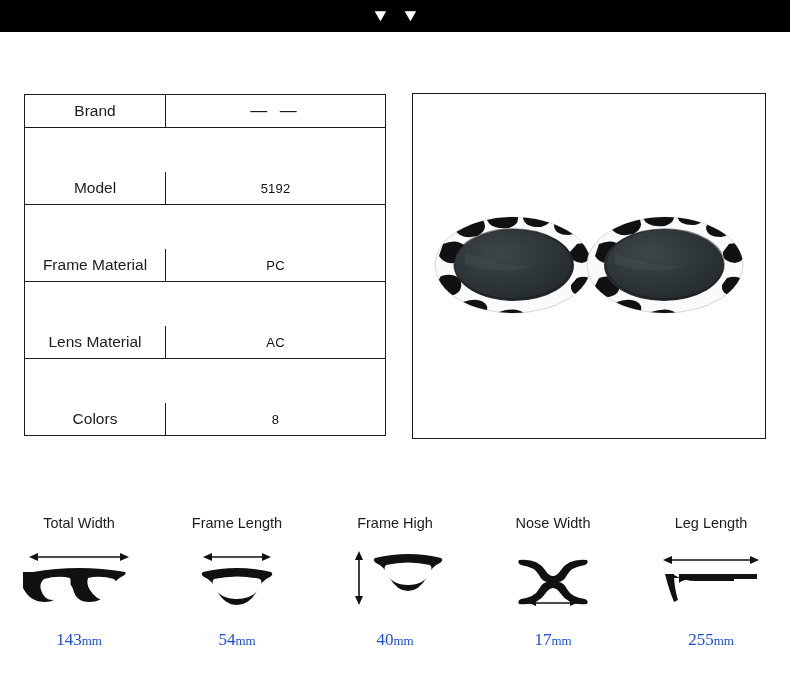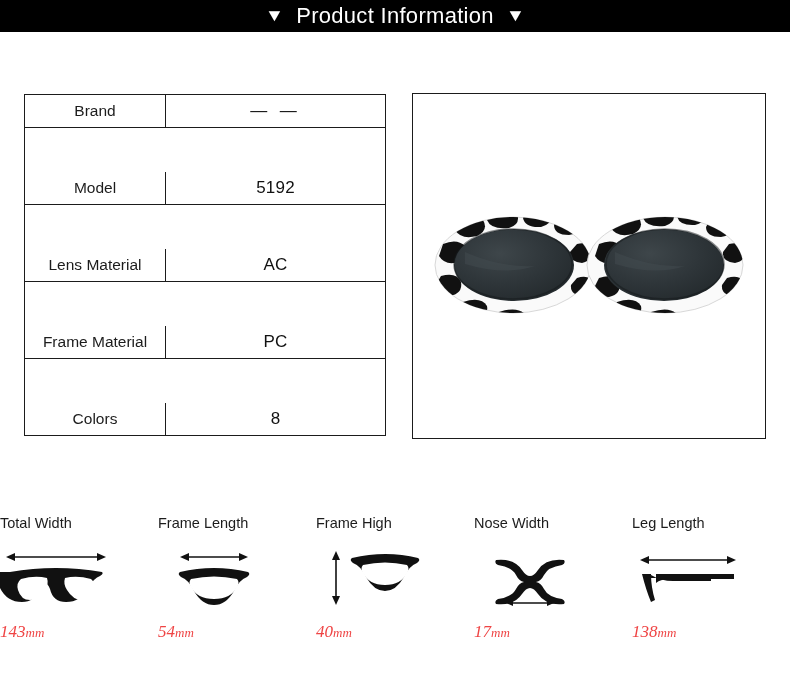--- a/index.html
+++ b/index.html
@@ -76,21 +76,21 @@
     justify-content: center;
     font-size: 15.5px;
     color: #1c1c1c;
     white-space: nowrap;
   }
   #spec-table .cell-value {
     flex: 1;
     display: flex;
     align-items: center;
     justify-content: center;
-    font-size: 17px;
+    font-size: 13px;
     color: #111;
     white-space: nowrap;
     letter-spacing: 0.2px;
   }
   #spec-table .cell-value.dash {
     font-size: 17px;
     letter-spacing: 4px;
   }
 
   
@@ -113,73 +113,71 @@
     left: 0;
     top: 512px;
     width: 790px;
     height: 150px;
     display: flex;
   }
   .measure-col {
     flex: 1 1 0;
     display: flex;
     flex-direction: column;
-    align-items: flex-start;
+    align-items: center;
   }
   .measure-title {
     font-size: 14.5px;
     color: #1c1c1c;
     white-space: nowrap;
     height: 22px;
     line-height: 22px;
   }
   .measure-icon {
     height: 72px;
     display: flex;
     align-items: center;
     justify-content: center;
     margin-top: 8px;
   }
   .measure-value {
     font-family: "Liberation Serif", serif;
     font-size: 17px;
-    color: #ef4444;
-    margin-top: 8px;
-    white-space: nowrap;
-    font-style: italic;
+    color: #1d4ed8;
+    margin-top: 16px;
+    white-space: nowrap;
   }
   .measure-value .unit { font-size: 13px; }
 </style>
 </head>
 <body>
 
 <div id="header-bar">
   <div class="hdr-inner">
     <span class="tri">▼</span>
-    <span class="hdr-title">Product Information</span>
     <span class="tri">▼</span>
   </div>
 </div>
 
 <div id="spec-table">
   <div class="row">
     <div class="cell-label">Brand</div>
     <div class="cell-value dash">— —</div>
   </div>
   <div class="row">
     <div class="cell-label">Model</div>
     <div class="cell-value">5192</div>
   </div>
   <div class="row">
+    <div class="cell-label">Frame Material</div>
+    <div class="cell-value">PC</div>
+  </div>
+  <div class="row">
     <div class="cell-label">Lens Material</div>
     <div class="cell-value">AC</div>
-  </div>
-  <div class="row">
-    <div class="cell-label">Frame Material</div>
-    <div class="cell-value">PC</div>
   </div>
   <div class="row">
     <div class="cell-label">Colors</div>
     <div class="cell-value">8</div>
   </div>
 </div>
 
 <div id="product-image-panel">
   <svg width="352" height="344" viewBox="0 0 352 344">
     <defs>
@@ -311,16 +309,16 @@
     <div class="measure-icon">
       <svg width="112" height="64" viewBox="0 0 112 64">
         <line x1="14" y1="14" x2="98" y2="14" stroke="#111" stroke-width="1.6"></line>
         <polygon points="8,14 17,10 17,18" fill="#111"></polygon>
         <polygon points="104,14 95,10 95,18" fill="#111"></polygon>
         <path d="M10 28 l92 0 l0 5 l-62 0 q-12 0 -16 4 l0 -9 z" fill="#111"></path>
         <path d="M10 28 q4 16 9 28 l4 -2 q-4 -13 -4 -26 z" fill="#111"></path>
         <path d="M19 29 q10 6 22 6 l38 0 l0 -3 l-60 0 z" fill="#111"></path>
       </svg>
     </div>
-    <div class="measure-value"><span>138</span><span class="unit">mm</span></div>
+    <div class="measure-value"><span>255</span><span class="unit">mm</span></div>
   </div>
 
 </div>
 
 </body></html>

